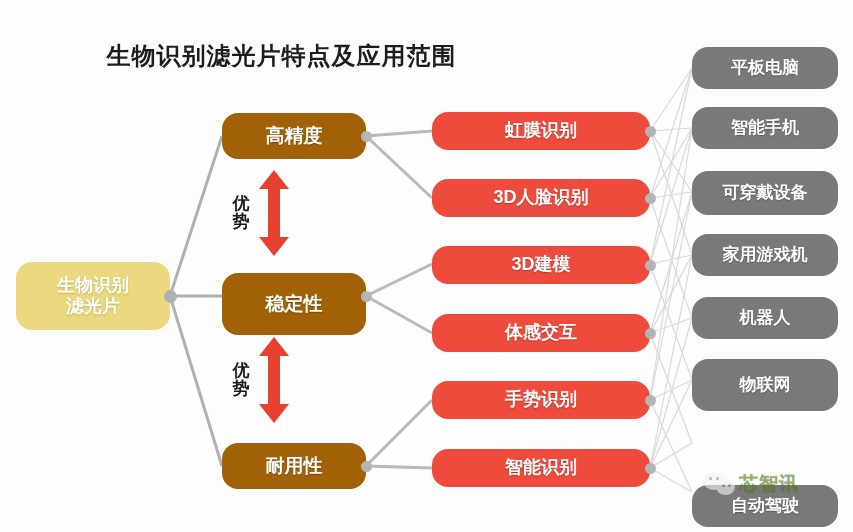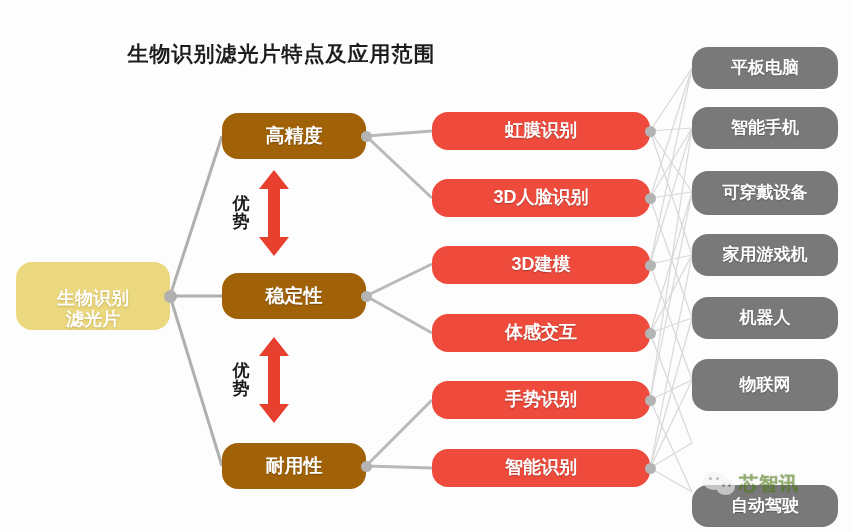--- a/index.html
+++ b/index.html
@@ -25,21 +25,21 @@
     height: 532px;
     pointer-events: none;
   }
   
   .title {
     position: absolute;
     left: 0;
     top: 40px;
     width: 853px;
     text-align: center;
-    font-size: 21px;
+    font-size: 24px;
     font-weight: bold;
     color: #1d1d1d;
     letter-spacing: 1px;
   }
   
   .title-inner {
     display: inline-block;
     position: relative;
     left: -145px;
   }
@@ -55,21 +55,20 @@
     font-weight: bold;
     line-height: 1.18;
     text-shadow: 0 1px 1px rgba(0,0,0,0.28);
     border-radius: 16px;
   }
   .node.root {
     background: #ecd87f;
     font-size: 18px;
     white-space: pre-line;
     text-shadow: 0 1px 2px rgba(120,100,20,0.35);
-    align-items: flex-end;
   }
   .node.gray {
     background: #a16207;
     font-size: 19px;
   }
   .node.red {
     background: #ef4b3c;
     font-size: 18px;
   }
   .node.app {
@@ -243,21 +242,21 @@
     <span>生物识别
 滤光片</span>
   </div>
   <div class="dot" style="left:164px; top:290px;"></div>
 
   <div class="node gray" style="left:222px; top:113px; width:144px; height:46px;">
     <span>高精度</span>
   </div>
   <div class="dot small" style="left:361px; top:131px;"></div>
 
-  <div class="node gray" style="left:222px; top:273px; width:144px; height:46px;">
+  <div class="node gray" style="left:222px; top:273px; width:144px; height:62px;">
     <span>稳定性</span>
   </div>
   <div class="dot small" style="left:361px; top:291px;"></div>
 
   <div class="node gray" style="left:222px; top:443px; width:144px; height:46px;">
     <span>耐用性</span>
   </div>
   <div class="dot small" style="left:361px; top:461px;"></div>
 
   <div class="adv" style="left:230px; top:170px;">

